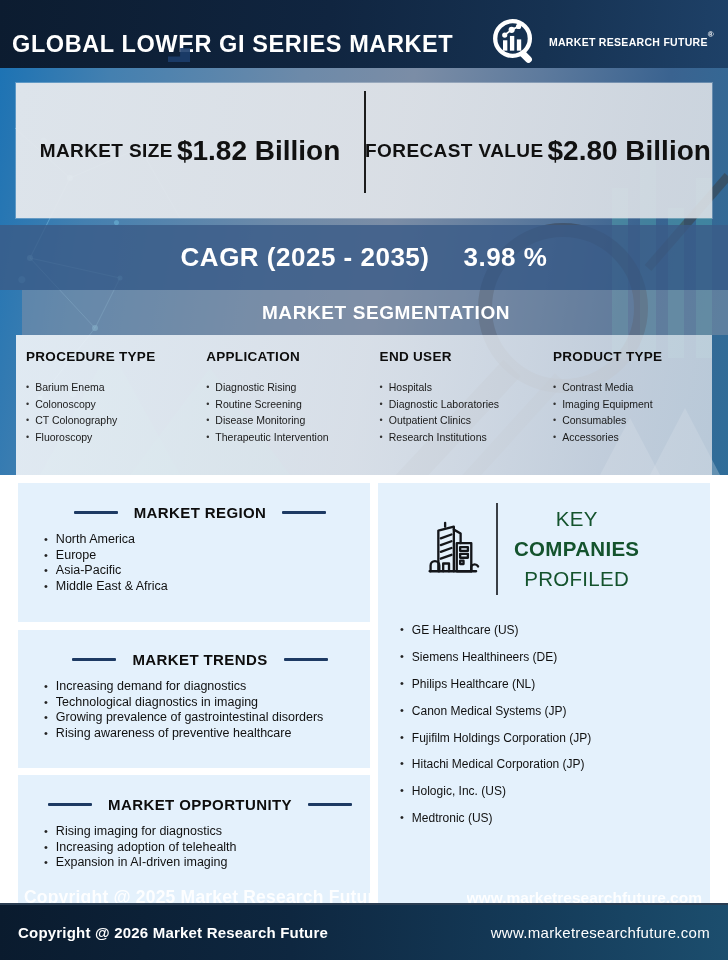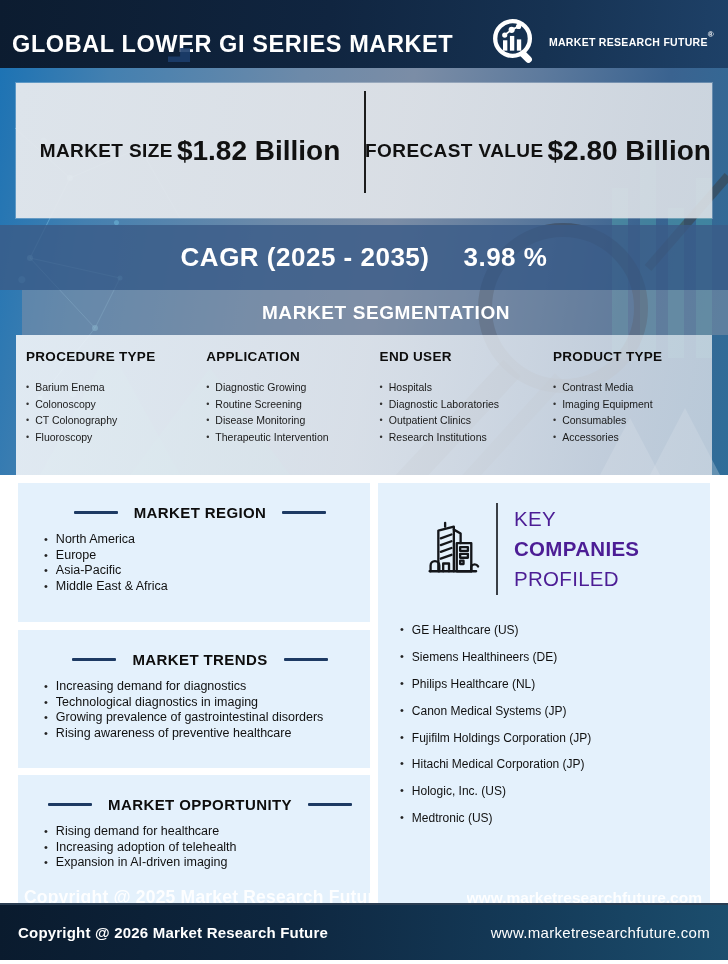--- a/index.html
+++ b/index.html
@@ -107,21 +107,21 @@
   .watermark {
     position:absolute; font-weight:bold; color:rgba(255,255,255,.92); white-space:nowrap; overflow:hidden;
   }
   .wm-left  { left:6px; bottom:-5px; font-size:17.5px; letter-spacing:.2px; }
   .wm-right { right:8px; bottom:-4px; font-size:15.5px; }
 
   
   .companies-head { display:flex; align-items:center; padding:20px 0 0 40px; gap:16px; }
   .companies-icon svg { display:block; }
   .companies-divider { width:2px; height:92px; background:#3a3f46; }
-  .companies-title { font-size:20.5px; color:#4c1d95; line-height:30px; letter-spacing:.3px; }
+  .companies-title { font-size:20.5px; color:#14532d; line-height:30px; letter-spacing:.3px;text-align:center; }
   .ct-bold { font-weight:bold; }
   .companies-list { list-style:none; margin:22px 0 0 22px; }
   .companies-list li {
     font-size:12px; color:#111; height:26.8px;
     display:flex; align-items:center; gap:8px;
   }
   .companies-list li::before { content:"•"; font-size:11px; color:#222; position:relative; top:-1px; }
 
   
   .footer {
@@ -230,21 +230,21 @@
             </li>
           <li>
               <span>Fluoroscopy</span>
             </li>
         </ul>
       </div>
       <div class="seg-col">
         <div class="seg-head">APPLICATION</div>
         <ul class="seg-list">
           <li>
-              <span>Diagnostic Growing</span>
+              <span>Diagnostic Rising</span>
             </li>
           <li>
               <span>Routine Screening</span>
             </li>
           <li>
               <span>Disease Monitoring</span>
             </li>
           <li>
               <span>Therapeutic Intervention</span>
             </li>
@@ -334,21 +334,21 @@
     </div>
 
     <div class="panel panel-opportunity">
       <div class="panel-head">
         <span class="panel-dash"></span>
         <span class="panel-title">MARKET OPPORTUNITY</span>
         <span class="panel-dash"></span>
       </div>
       <ul class="panel-list">
         <li>
-            <span>Rising demand for healthcare</span>
+            <span>Rising imaging for diagnostics</span>
           </li>
         <li>
             <span>Increasing adoption of telehealth</span>
           </li>
         <li>
             <span>Expansion in AI-driven imaging</span>
           </li>
       </ul>
       <div class="watermark wm-left">Copyright @ 2025 Market Research Future</div>
     </div>

